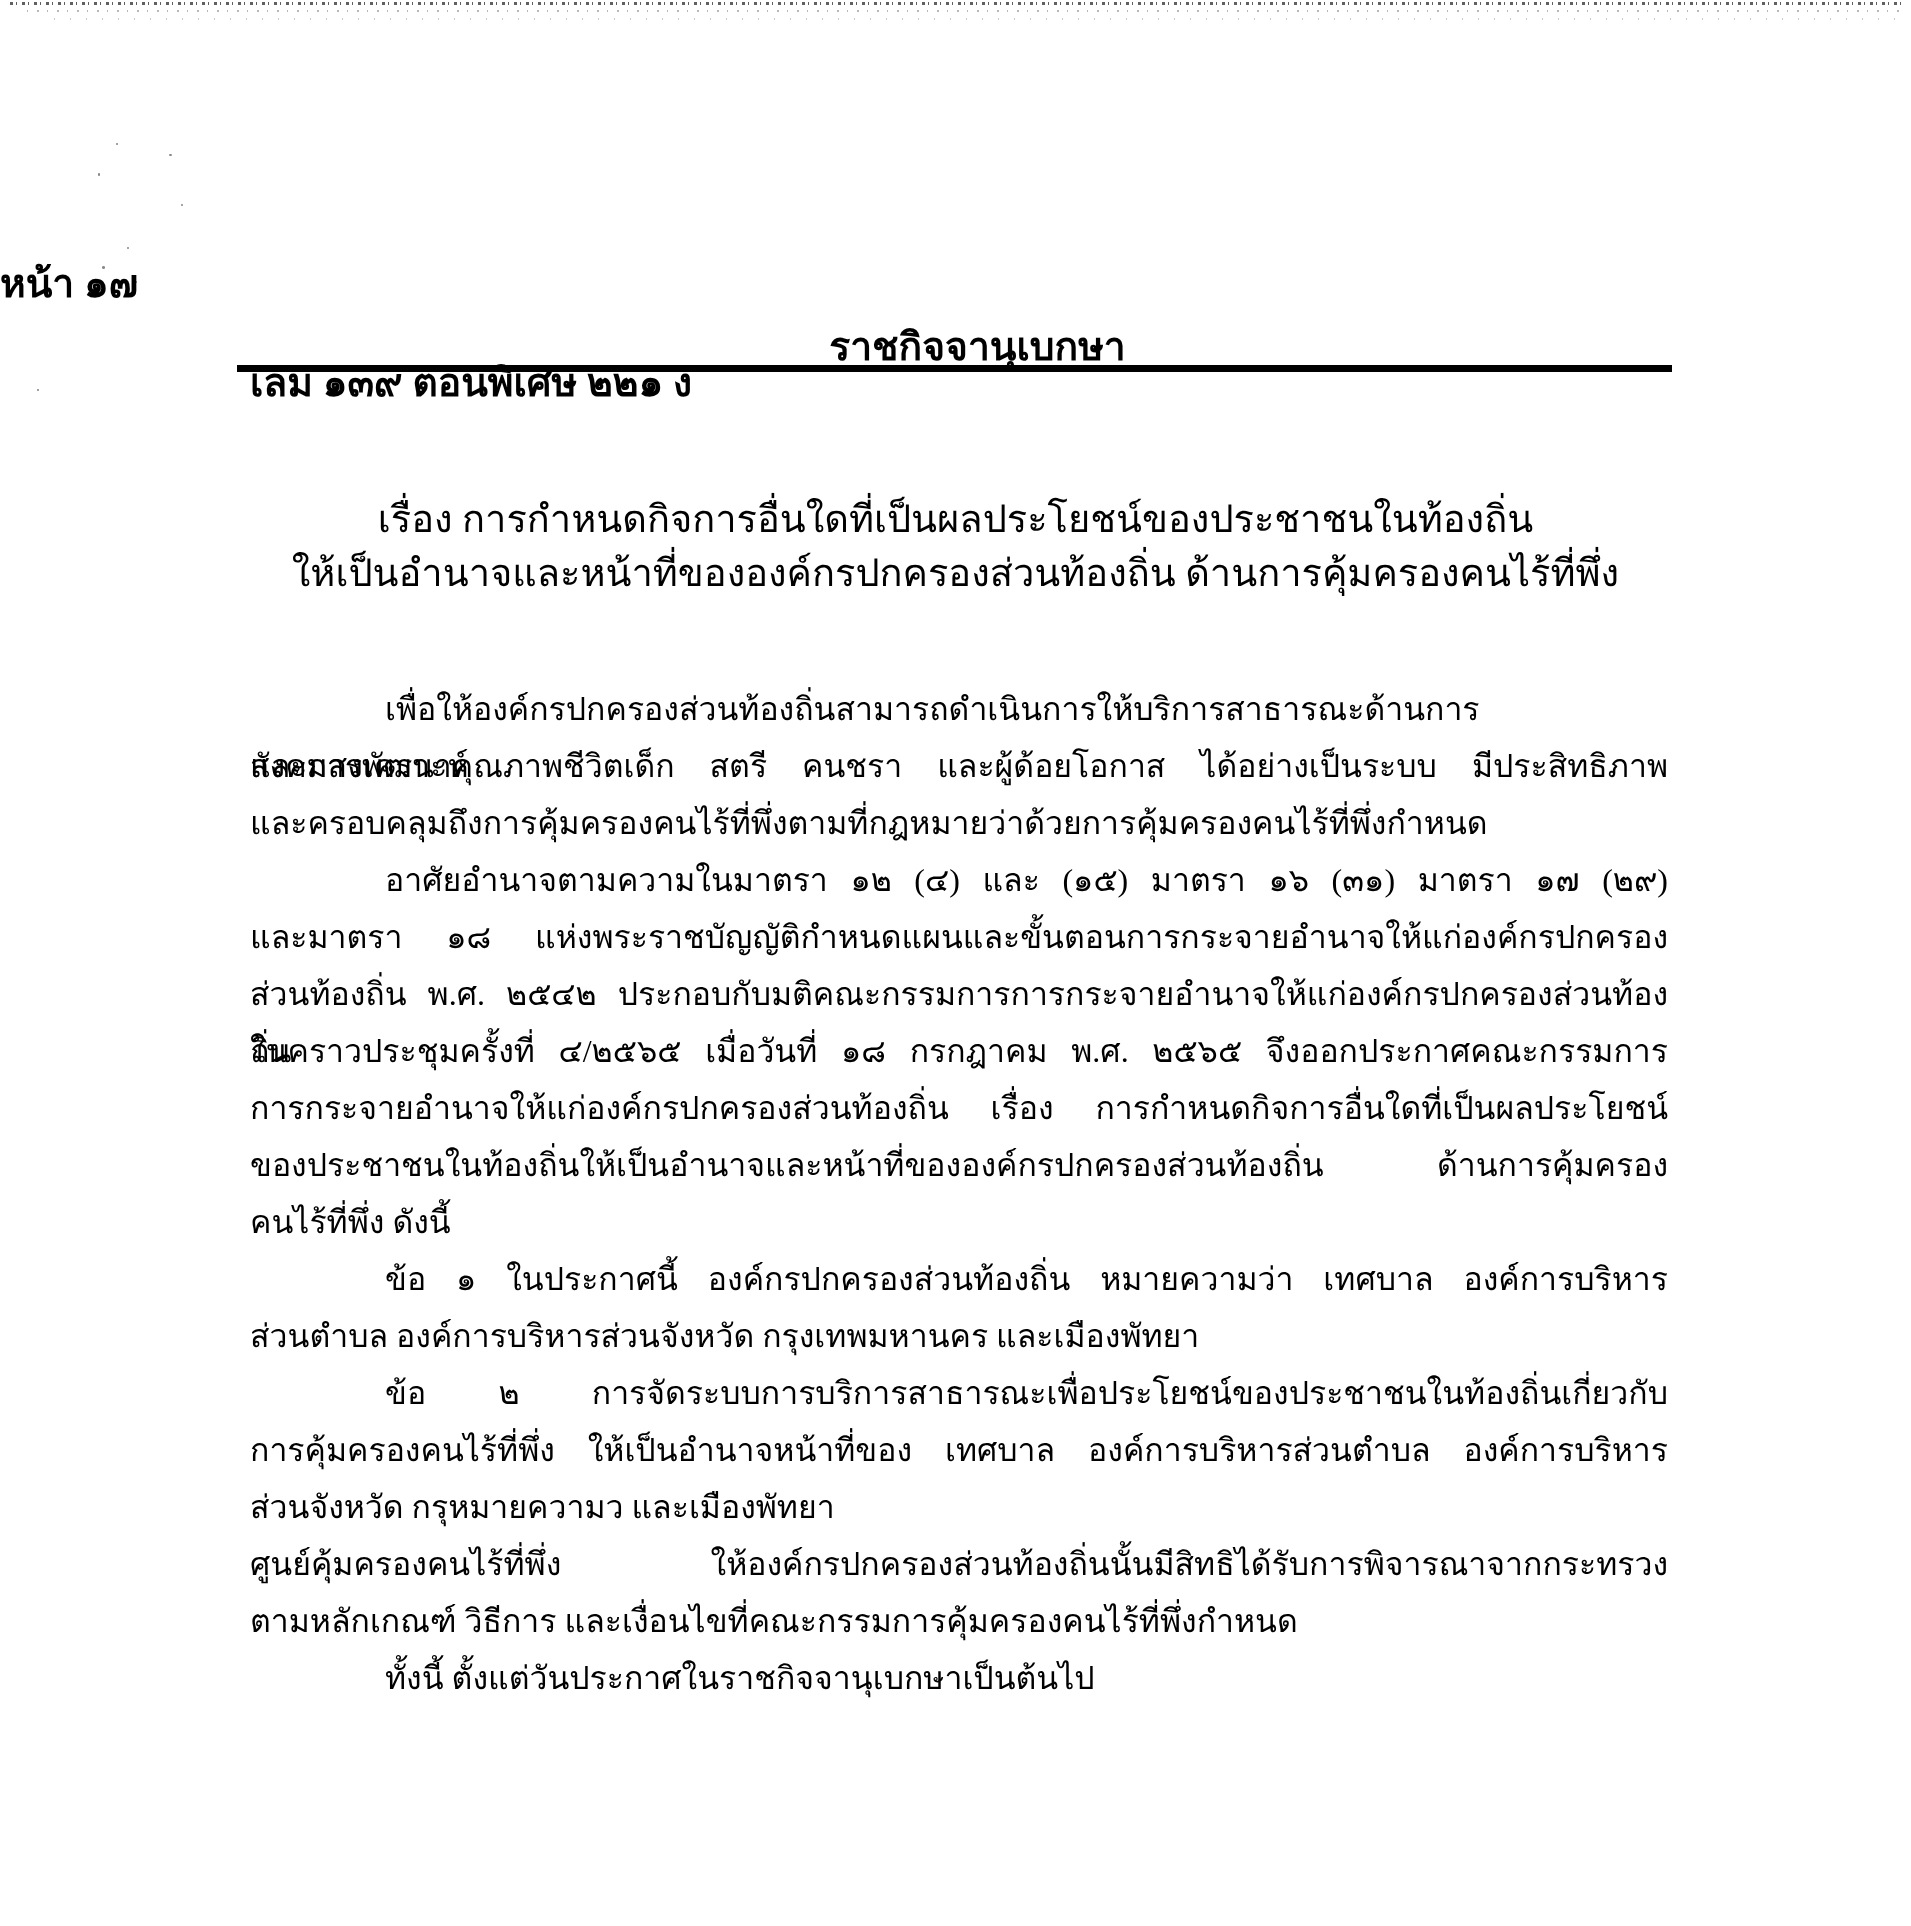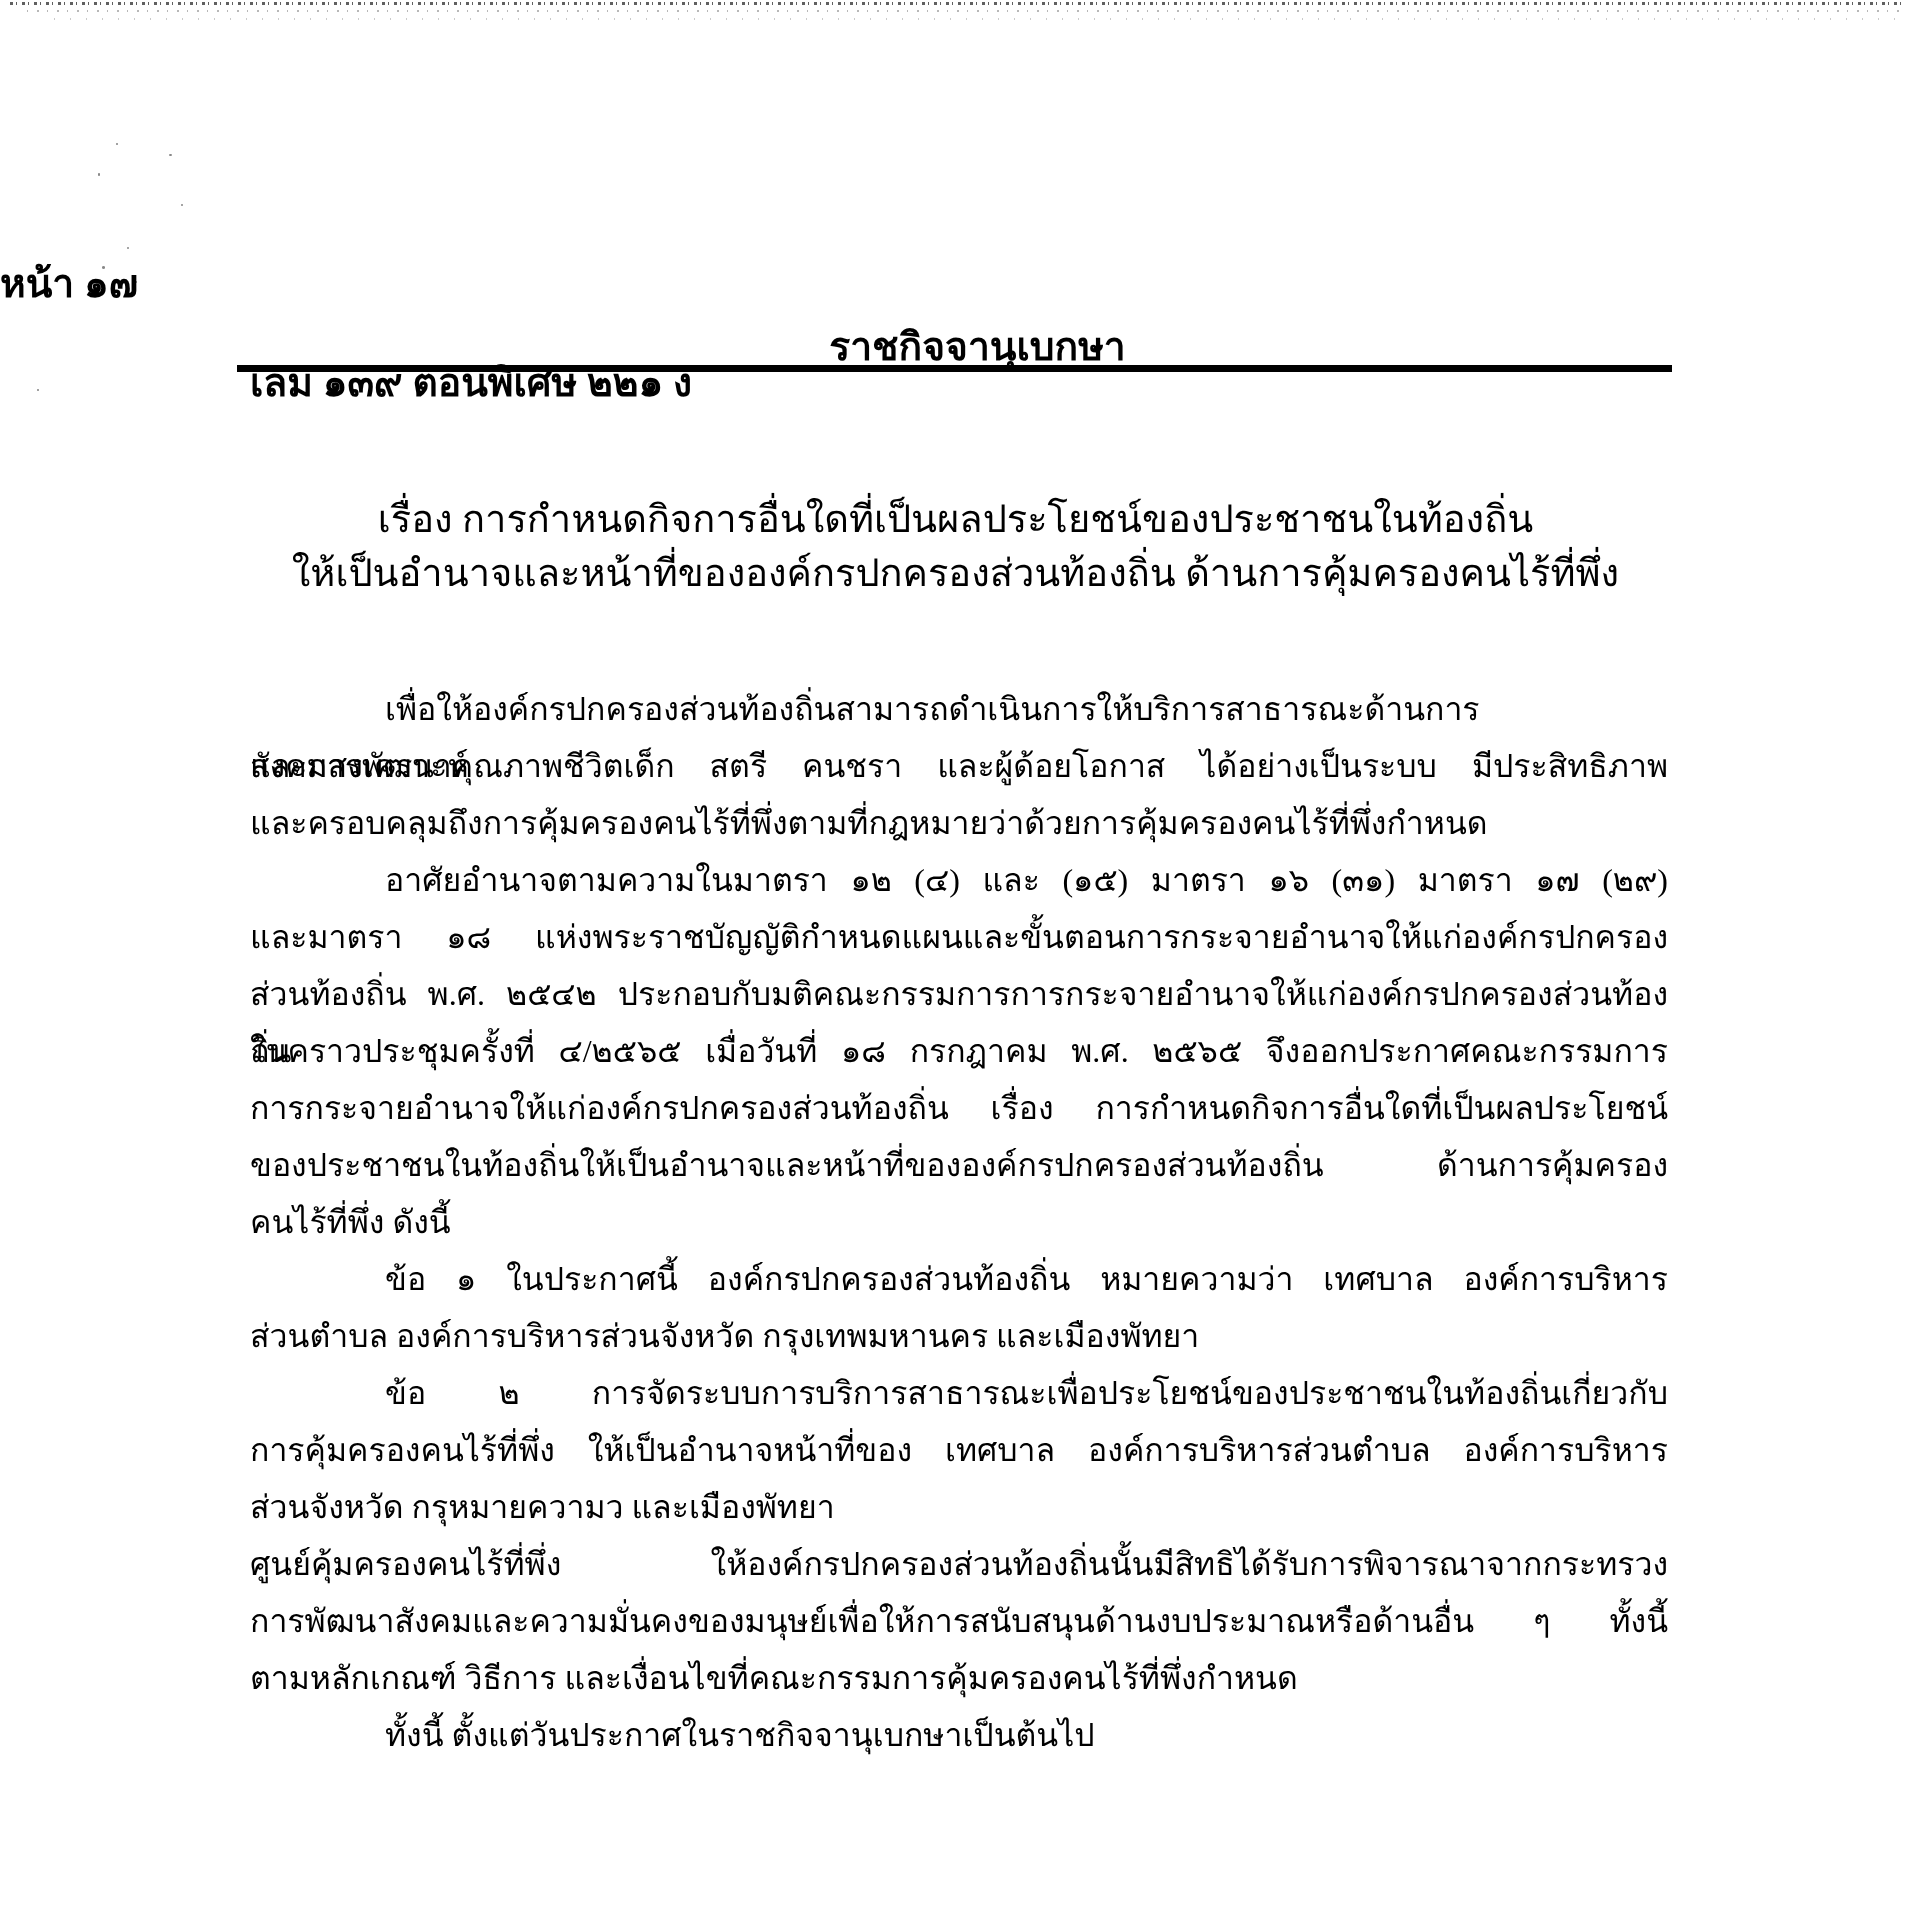--- a/index.html
+++ b/index.html
@@ -90,19 +90,18 @@
     <div class="bl j">ในคราวประชุมครั้งที่ ๔/๒๕๖๕ เมื่อวันที่ ๑๘ กรกฎาคม พ.ศ. ๒๕๖๕ จึงออกประกาศคณะกรรมการ</div>
     <div class="bl j">การกระจายอำนาจให้แก่องค์กรปกครองส่วนท้องถิ่น เรื่อง การกำหนดกิจการอื่นใดที่เป็นผลประโยชน์</div>
     <div class="bl j">ของประชาชนในท้องถิ่นให้เป็นอำนาจและหน้าที่ขององค์กรปกครองส่วนท้องถิ่น ด้านการคุ้มครอง</div>
     <div class="bl">คนไร้ที่พึ่ง ดังนี้</div>
     <div class="bl ind j">ข้อ ๑ ในประกาศนี้ องค์กรปกครองส่วนท้องถิ่น หมายความว่า เทศบาล องค์การบริหาร</div>
     <div class="bl">ส่วนตำบล องค์การบริหารส่วนจังหวัด กรุงเทพมหานคร และเมืองพัทยา</div>
     <div class="bl ind j">ข้อ ๒ การจัดระบบการบริการสาธารณะเพื่อประโยชน์ของประชาชนในท้องถิ่นเกี่ยวกับ</div>
     <div class="bl j">การคุ้มครองคนไร้ที่พึ่ง ให้เป็นอำนาจหน้าที่ของ เทศบาล องค์การบริหารส่วนตำบล องค์การบริหาร</div>
     <div class="bl">ส่วนจังหวัด กรุหมายความว และเมืองพัทยา</div>
     <div class="bl j">ศูนย์คุ้มครองคนไร้ที่พึ่ง ให้องค์กรปกครองส่วนท้องถิ่นนั้นมีสิทธิได้รับการพิจารณาจากกระทรวง</div>
-    <div class="bl j">การพัฒนาสังคมและความมั่นคงของมนุษย์เพื่อให้การสนับสนุนด้านงบประมาณหรือด้านอื่น ๆ ทั้งนี้</div>
     <div class="bl">ตามหลักเกณฑ์ วิธีการ และเงื่อนไขที่คณะกรรมการคุ้มครองคนไร้ที่พึ่งกำหนด</div>
     <div class="bl ind">ทั้งนี้ ตั้งแต่วันประกาศในราชกิจจานุเบกษาเป็นต้นไป</div>
   </div>
 
 </div>
 
 
 </body></html>

